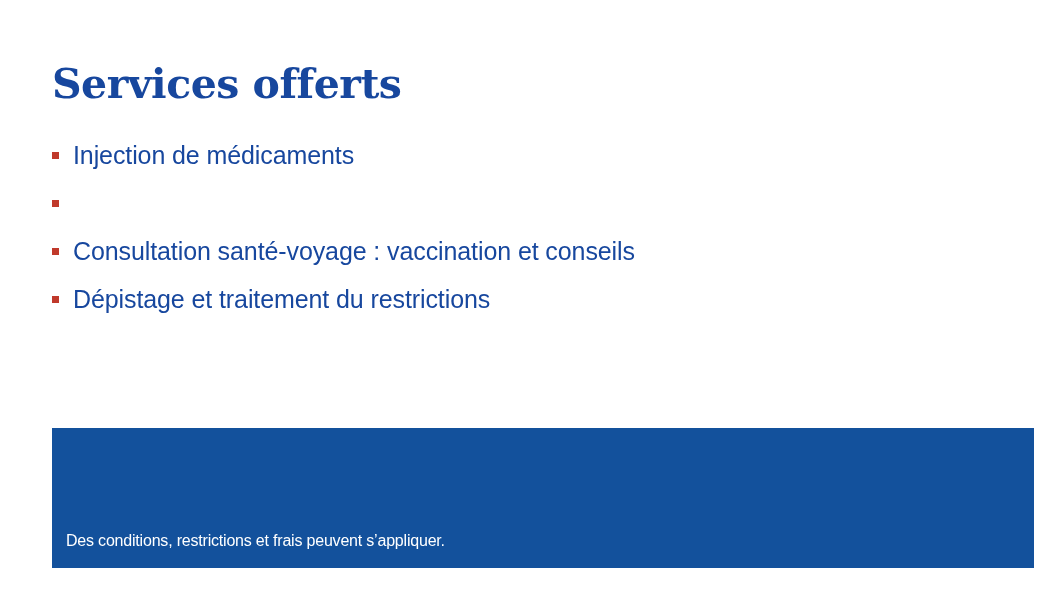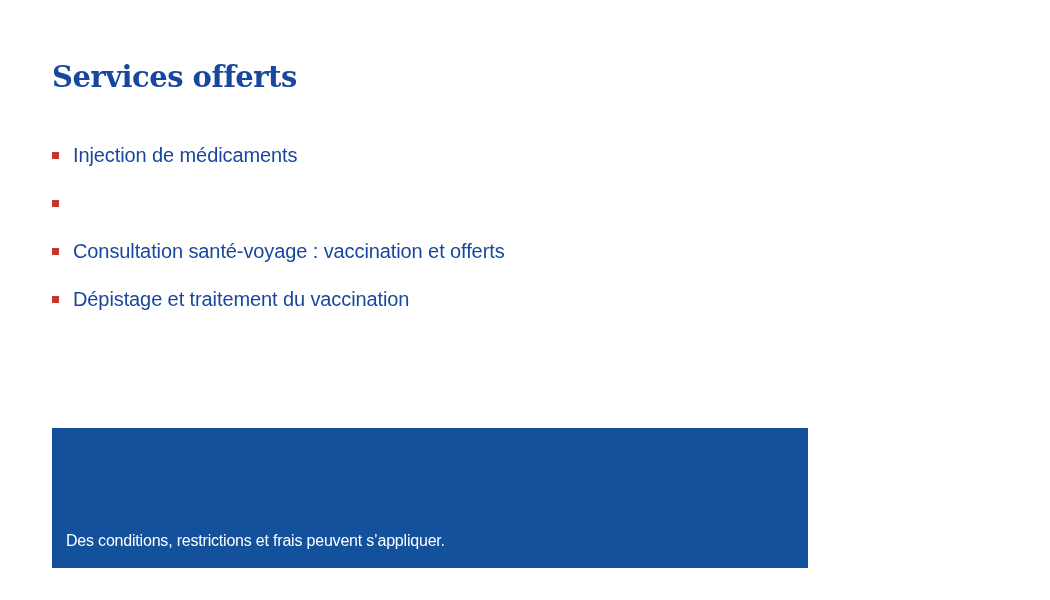--- a/index.html
+++ b/index.html
@@ -18,21 +18,21 @@
     width: 1050px;
     height: 600px;
     background: #ffffff;
   }
   .slide-title {
     position: absolute;
     left: 52px;
     top: 60px;
     font-family: "DejaVu Serif", serif;
     font-weight: bold;
-    font-size: 29px;
+    font-size: 41px;
     letter-spacing: -0.5px;
     color: #17479E;
     white-space: nowrap;
     text-align: center;
   }
   .bullet-list {
     position: absolute;
     left: 52px;
     top: 140px;
     width: 900px;
@@ -49,31 +49,31 @@
   .bullet-marker {
     flex: 0 0 auto;
     width: 7px;
     height: 7px;
     background: #C0392B;
     margin-top: 12px;
     margin-right: 14px;
   }
   .bullet-text {
     font-family: "Liberation Sans", sans-serif;
-    font-size: 20px;
+    font-size: 25px;
     line-height: 30px;
     color: #17479E;
     letter-spacing: -0.1px;
     white-space: nowrap;
   }
   .note-band {
     position: absolute;
     left: 52px;
     top: 428px;
-    width: 756px;
+    width: 982px;
     height: 140px;
     background: #13519C;
   }
   .note-text {
     position: absolute;
     left: 14px;
     bottom: 16px;
     font-family: "Liberation Sans", sans-serif;
     font-size: 16px;
     line-height: 22px;
@@ -92,25 +92,25 @@
   <ul class="bullet-list">
     <li class="bullet-item">
       <span class="bullet-marker"></span>
       <span class="bullet-text">Injection de médicaments</span>
     </li>
     <li class="bullet-item">
       <span class="bullet-marker"></span>
     </li>
     <li class="bullet-item">
       <span class="bullet-marker"></span>
-      <span class="bullet-text">Consultation santé-voyage : vaccination et offerts</span>
+      <span class="bullet-text">Consultation santé-voyage : vaccination et conseils</span>
     </li>
     <li class="bullet-item">
       <span class="bullet-marker"></span>
-      <span class="bullet-text">Dépistage et traitement du vaccination</span>
+      <span class="bullet-text">Dépistage et traitement du restrictions</span>
     </li>
   </ul>
 
   <div class="note-band">
     <div class="note-text">Des conditions, restrictions et frais peuvent s’appliquer.</div>
   </div>
 
 </div>
 
 </body></html>

